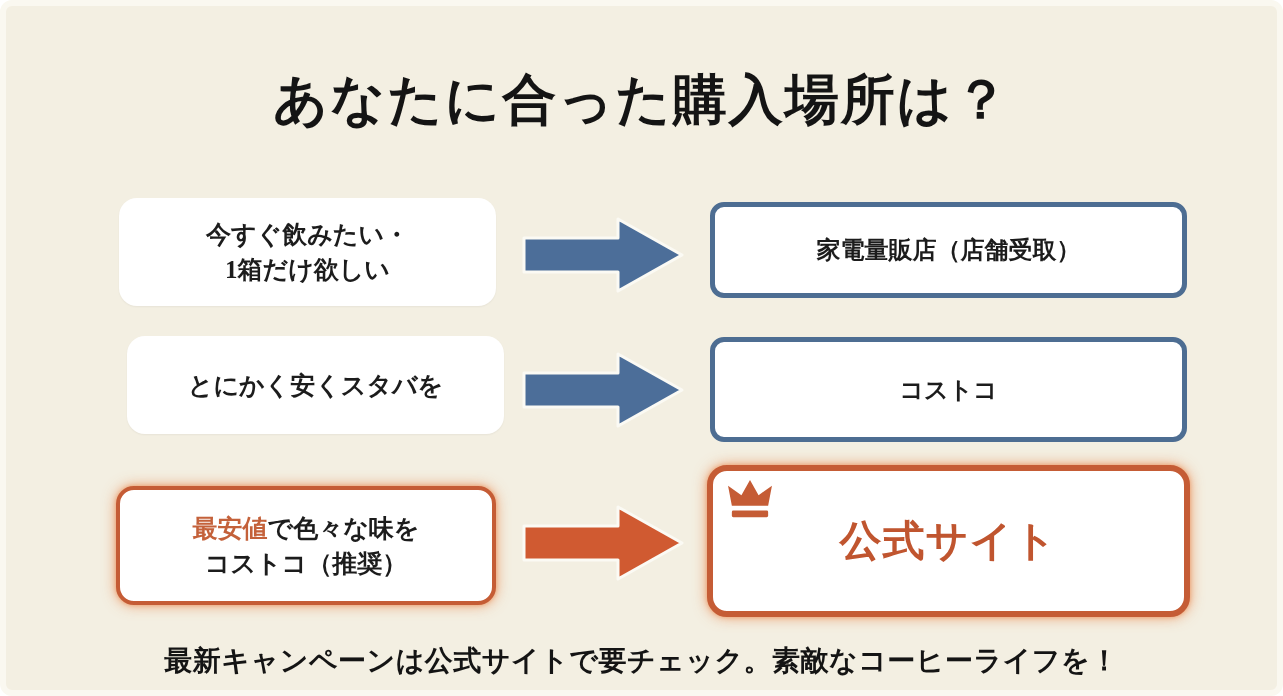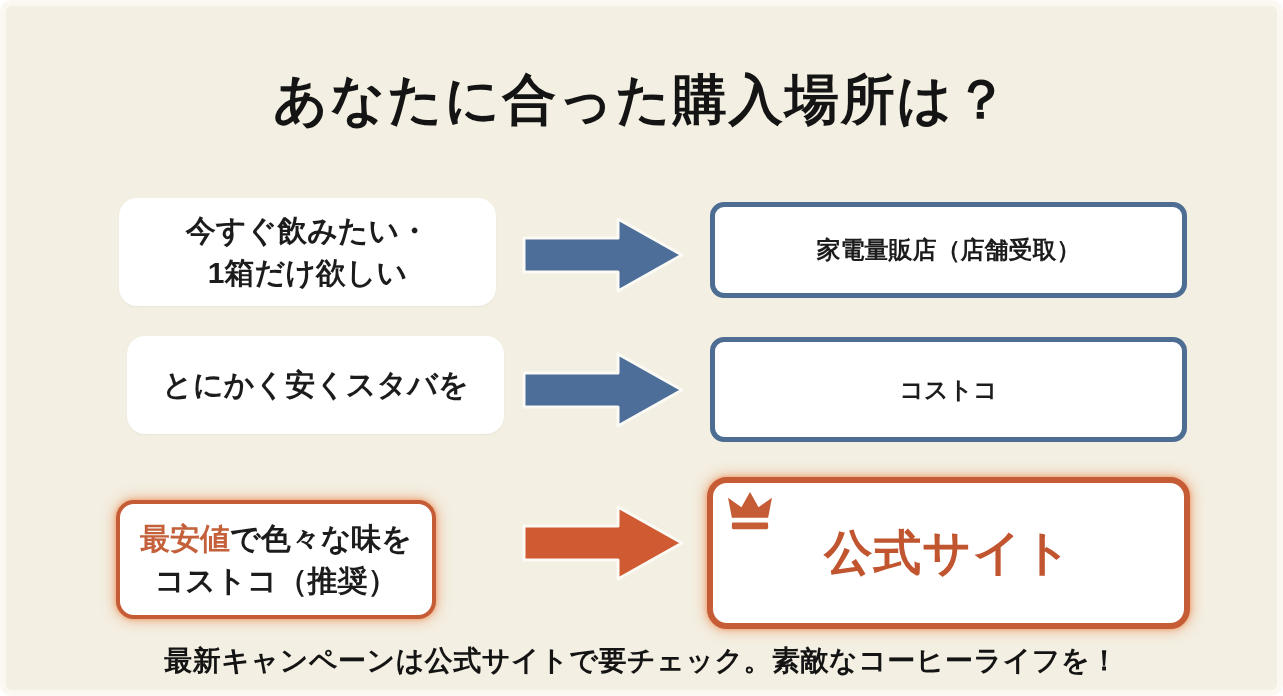--- a/index.html
+++ b/index.html
@@ -4,53 +4,53 @@
 <style>
   html,body{margin:0;padding:0;background:#ffffff;}
   .canvas{
     position:relative;
     width:1283px;height:696px;
     background:#f3efe2;
     border:6px solid #faf8f0;
     box-sizing:border-box;
     border-radius:12px;
     overflow:hidden;
-    font-family:Liberation Sans, sans-serif;
+    font-family:Liberation Serif, serif;
     color:#1c1c1c;
   }
   .title{
     position:absolute;left:0;right:0;top:58px;
     margin:0;text-align:center;
     font-size:54px;font-weight:900;letter-spacing:2px;
     color:#141414;
   }
   .box{
     position:absolute;
     background:#ffffff;
     display:flex;flex-direction:column;justify-content:center;align-items:center;
     text-align:center;
     box-sizing:border-box;
     font-weight:900;
   }
-  .left-box{border-radius:18px;font-size:30px;line-height:1.4;box-shadow:0 1px 2px rgba(0,0,0,0.05);}
+  .left-box{border-radius:18px;font-size:25px;line-height:1.4;box-shadow:0 1px 2px rgba(0,0,0,0.05);}
   .lb1{left:113px;top:192px;width:377px;height:108px;}
   .lb2{left:121px;top:330px;width:377px;height:98px;}
   .lb3{
-    left:110px;top:494px;width:320px;height:119px;
+    left:110px;top:480px;width:380px;height:119px;
     border:4px solid #c55c35;border-radius:18px;
     box-shadow:0 0 14px rgba(235,138,80,0.8),0 0 4px rgba(235,138,80,0.6);
   }
   .right-box{border-radius:14px;font-size:24px;}
   .rb1{left:704px;top:196px;width:477px;height:96px;border:5px solid #4d6d92;}
   .rb2{left:704px;top:331px;width:477px;height:105px;border:5px solid #4d6d92;}
   .rb3{
     left:701px;top:459px;width:483px;height:152px;
     border:6px solid #c55c35;border-radius:20px;
     box-shadow:0 0 14px rgba(235,138,80,0.8),0 0 4px rgba(235,138,80,0.6);
-    color:#c0552f;font-size:48px;line-height:1.45;letter-spacing:1px;margin-top:12px;
+    color:#c0552f;font-size:42px;line-height:1.45;letter-spacing:1px;
   }
   .arrow{position:absolute;width:164px;height:80px;}
   .ar1{left:516px;top:209px;}
   .ar2{left:516px;top:344px;}
   .ar3{left:516px;top:497px;}
   .highlight{color:#c4613a;}
   .crown{
     position:absolute;left:14px;top:8px;width:46px;height:42px;
   }
   .footer{

